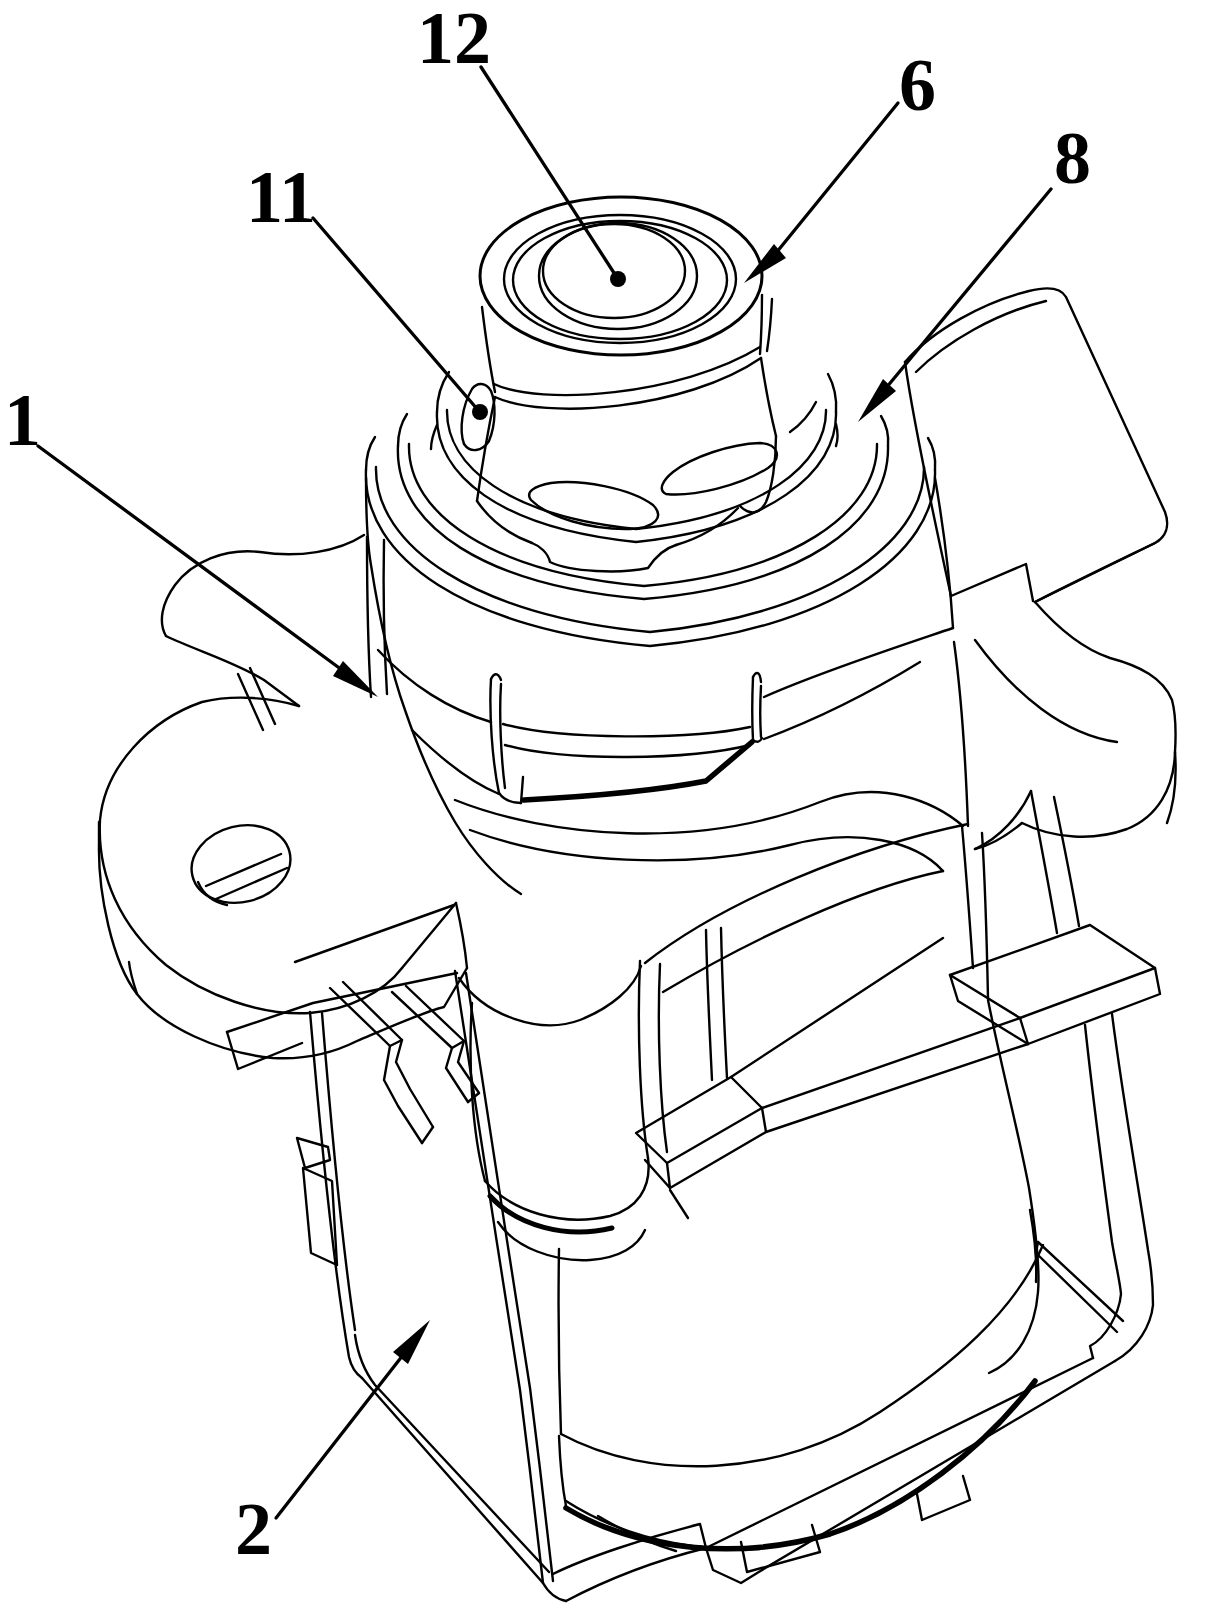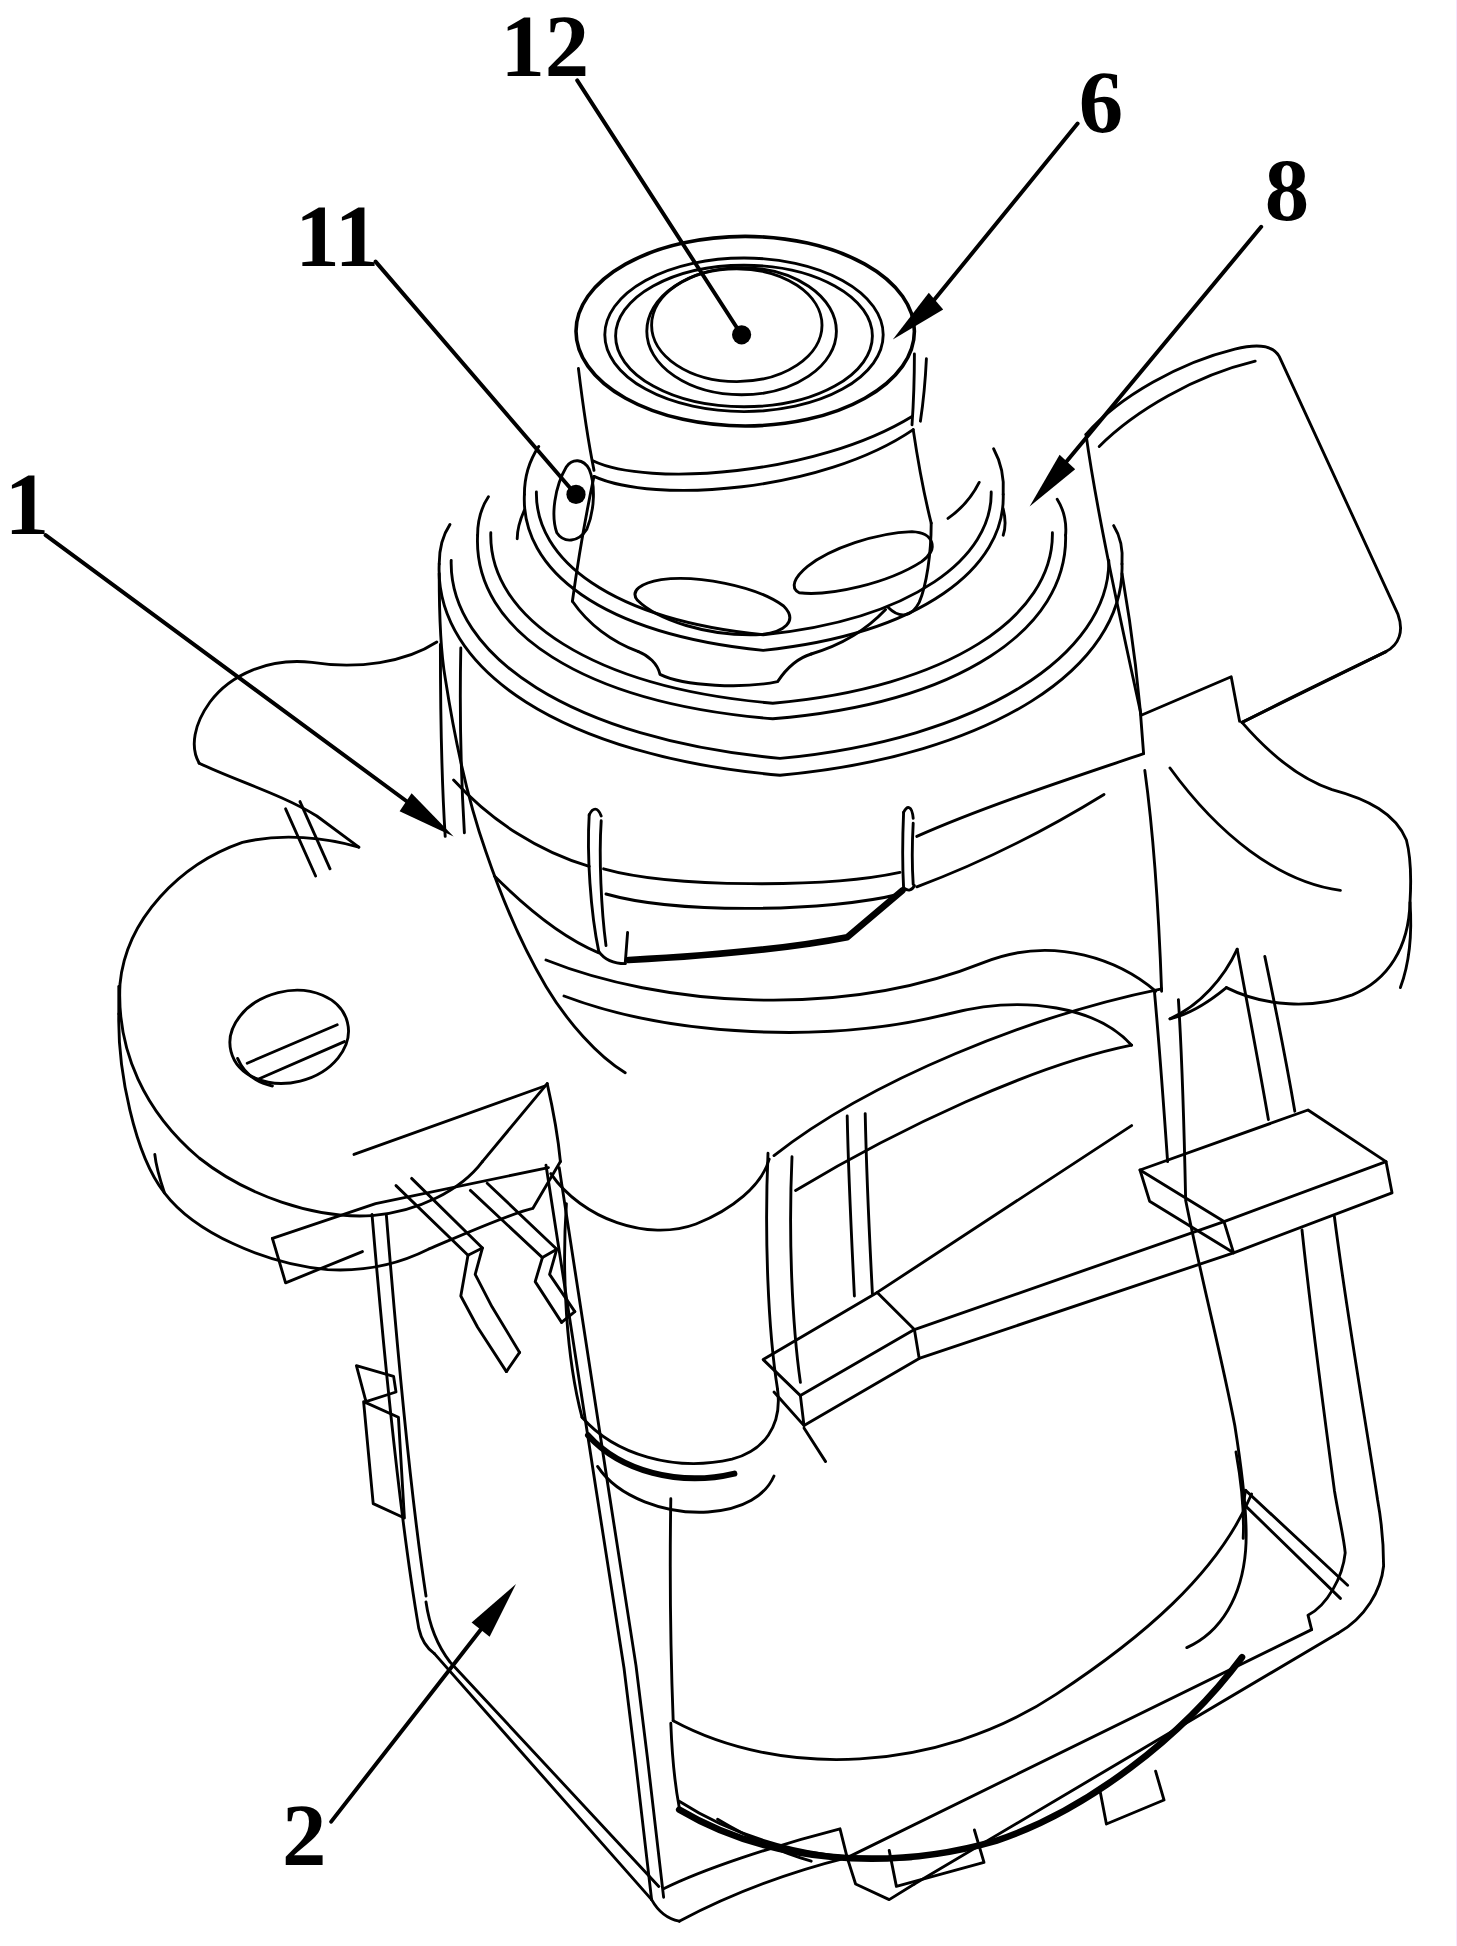--- a/index.html
+++ b/index.html
@@ -1,16 +1,16 @@
 <!DOCTYPE html>
 <html><head>
 <meta charset="utf-8">
 <style>
 html,body{margin:0;padding:0;background:#ffffff;}
-#wrap{position:relative;width:1214px;height:1622px;background:#f0abfc;overflow:hidden;}
+#wrap{position:relative;width:1214px;height:1622px;background:#8b5cf6;overflow:hidden;}
 text{font-family:"Liberation Serif",serif;font-weight:bold;fill:#000;}
 </style>
 </head>
 <body>
 <div id="wrap">
 <svg width="1214" height="1622" viewBox="0 0 1214 1622" xmlns="http://www.w3.org/2000/svg">
 <rect x="0" y="0" width="1214" height="1622" fill="#ffffff"></rect>
 <g stroke="#000" stroke-width="2.4" fill="none" stroke-linecap="round" stroke-linejoin="round">
 
 <g id="cap">

